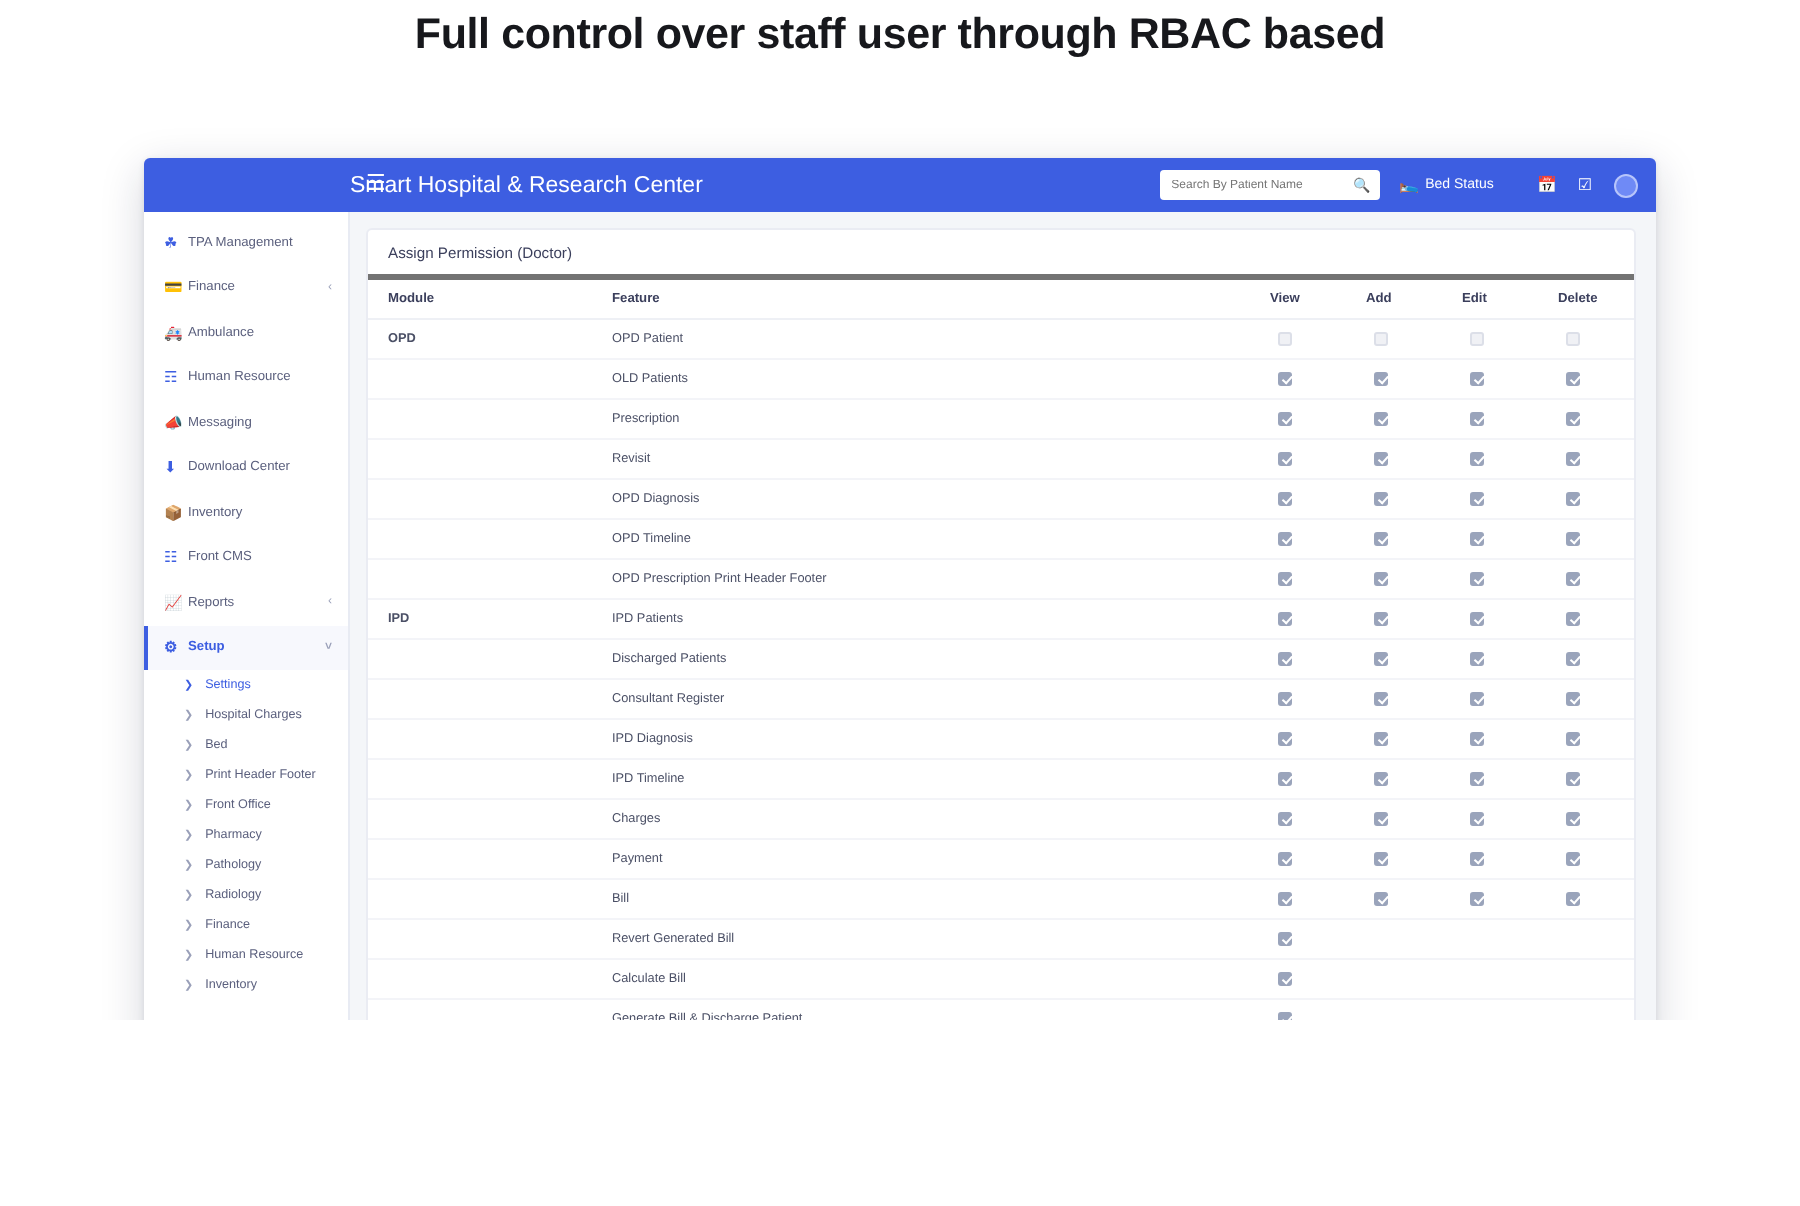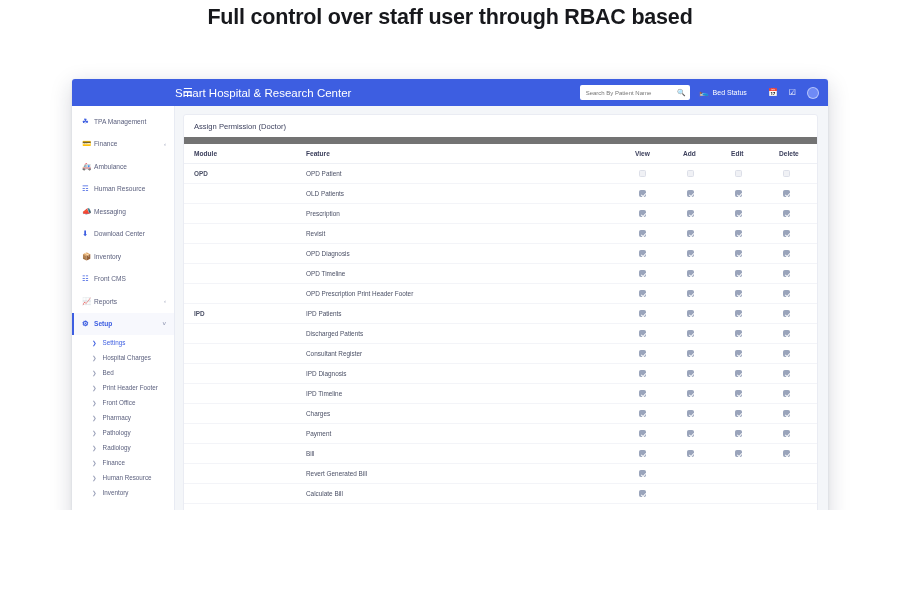--- a/index.html
+++ b/index.html
@@ -192,21 +192,21 @@
     background: #ffffff;
     border: 1px solid #eaecf3;
     border-radius: 3px;
     height: 100%;
     overflow: hidden;
   }
   .card-header {
     padding: 7px 10px 6px 10px;
     font-size: 7.6px;
     color: #3b3f5c;
-    border-bottom: 7px solid #737373;
+    border-bottom: 3px solid #737373;
   }
   table.perm {
     width: 100%;
     border-collapse: collapse;
     table-layout: fixed;
   }
   table.perm th {
     font-size: 6.6px;
     color: #3b3f5c;
     font-weight: bold;

